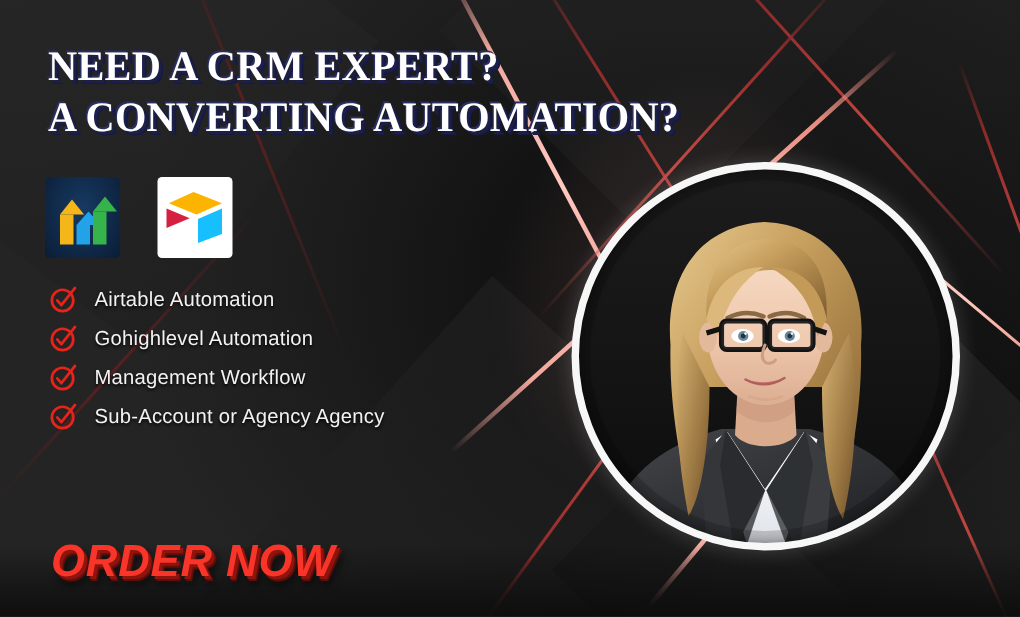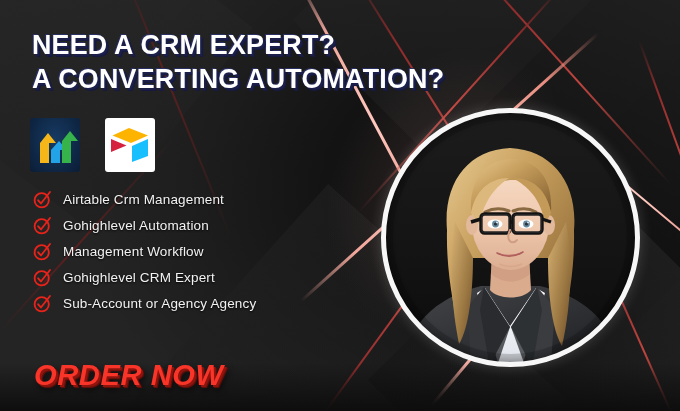--- a/index.html
+++ b/index.html
@@ -69,20 +69,21 @@
     width:240px; height:300px;
     background:radial-gradient(ellipse at center, rgba(255,170,160,.13), rgba(255,170,160,0) 70%);
     transform:rotate(25deg);
     pointer-events:none;
   }
 
   
   .headline {
     position:absolute; left:32px; top:28px;
     z-index:6;
+    font-family:Liberation Serif, serif;
   }
   .headline .hl-line {
     font-size:28px;
     font-weight:700;
     letter-spacing:0.2px;
     color:#ffffff;
     line-height:1.23;
     white-space:nowrap;
     font-stretch:condensed;
     text-shadow:
@@ -329,30 +330,30 @@
       <svg width="42" height="38" viewBox="0 0 42 38" aria-hidden="true">
         <path d="M20 2 L39 9.5 L22 17 L3.5 9.5 Z" fill="#fcb400"></path>
         <path d="M2 13 L17.5 19.5 L2 26 Z" fill="#d5213f"></path>
         <path d="M23 20 L39 13 L39 30 L23 36 Z" fill="#18bfff"></path>
       </svg>
     </div>
   </div>
 
   <div class="features">
 
-
     <div class="feat-row">
       <span class="check-icon">
         <svg width="19" height="19" viewBox="0 0 24 24" aria-hidden="true">
           <circle cx="11" cy="13" r="9" fill="none" stroke="#e8231a" stroke-width="2.3"></circle>
           <path d="M6.5 13 L10 17 L21.5 2.5" fill="none" stroke="#e8231a" stroke-width="2.3" stroke-linecap="round" stroke-linejoin="round"></path>
         </svg>
       </span>
-      <span class="feat-label">Airtable Crm Management</span>
-    </div>
+      <span class="feat-label">Airtable Automation</span>
+    </div>
+
 
     <div class="feat-row">
       <span class="check-icon">
         <svg width="19" height="19" viewBox="0 0 24 24" aria-hidden="true">
           <circle cx="11" cy="13" r="9" fill="none" stroke="#e8231a" stroke-width="2.3"></circle>
           <path d="M6.5 13 L10 17 L21.5 2.5" fill="none" stroke="#e8231a" stroke-width="2.3" stroke-linecap="round" stroke-linejoin="round"></path>
         </svg>
       </span>
       <span class="feat-label">Gohighlevel Automation</span>
     </div>
@@ -360,29 +361,20 @@
     <div class="feat-row">
       <span class="check-icon">
         <svg width="19" height="19" viewBox="0 0 24 24" aria-hidden="true">
           <circle cx="11" cy="13" r="9" fill="none" stroke="#e8231a" stroke-width="2.3"></circle>
           <path d="M6.5 13 L10 17 L21.5 2.5" fill="none" stroke="#e8231a" stroke-width="2.3" stroke-linecap="round" stroke-linejoin="round"></path>
         </svg>
       </span>
       <span class="feat-label">Management Workflow</span>
     </div>
 
-    <div class="feat-row">
-      <span class="check-icon">
-        <svg width="19" height="19" viewBox="0 0 24 24" aria-hidden="true">
-          <circle cx="11" cy="13" r="9" fill="none" stroke="#e8231a" stroke-width="2.3"></circle>
-          <path d="M6.5 13 L10 17 L21.5 2.5" fill="none" stroke="#e8231a" stroke-width="2.3" stroke-linecap="round" stroke-linejoin="round"></path>
-        </svg>
-      </span>
-      <span class="feat-label">Gohighlevel CRM Expert</span>
-    </div>
 
     <div class="feat-row">
       <span class="check-icon">
         <svg width="19" height="19" viewBox="0 0 24 24" aria-hidden="true">
           <circle cx="11" cy="13" r="9" fill="none" stroke="#e8231a" stroke-width="2.3"></circle>
           <path d="M6.5 13 L10 17 L21.5 2.5" fill="none" stroke="#e8231a" stroke-width="2.3" stroke-linecap="round" stroke-linejoin="round"></path>
         </svg>
       </span>
       <span class="feat-label">Sub-Account or Agency Agency</span>
     </div>

